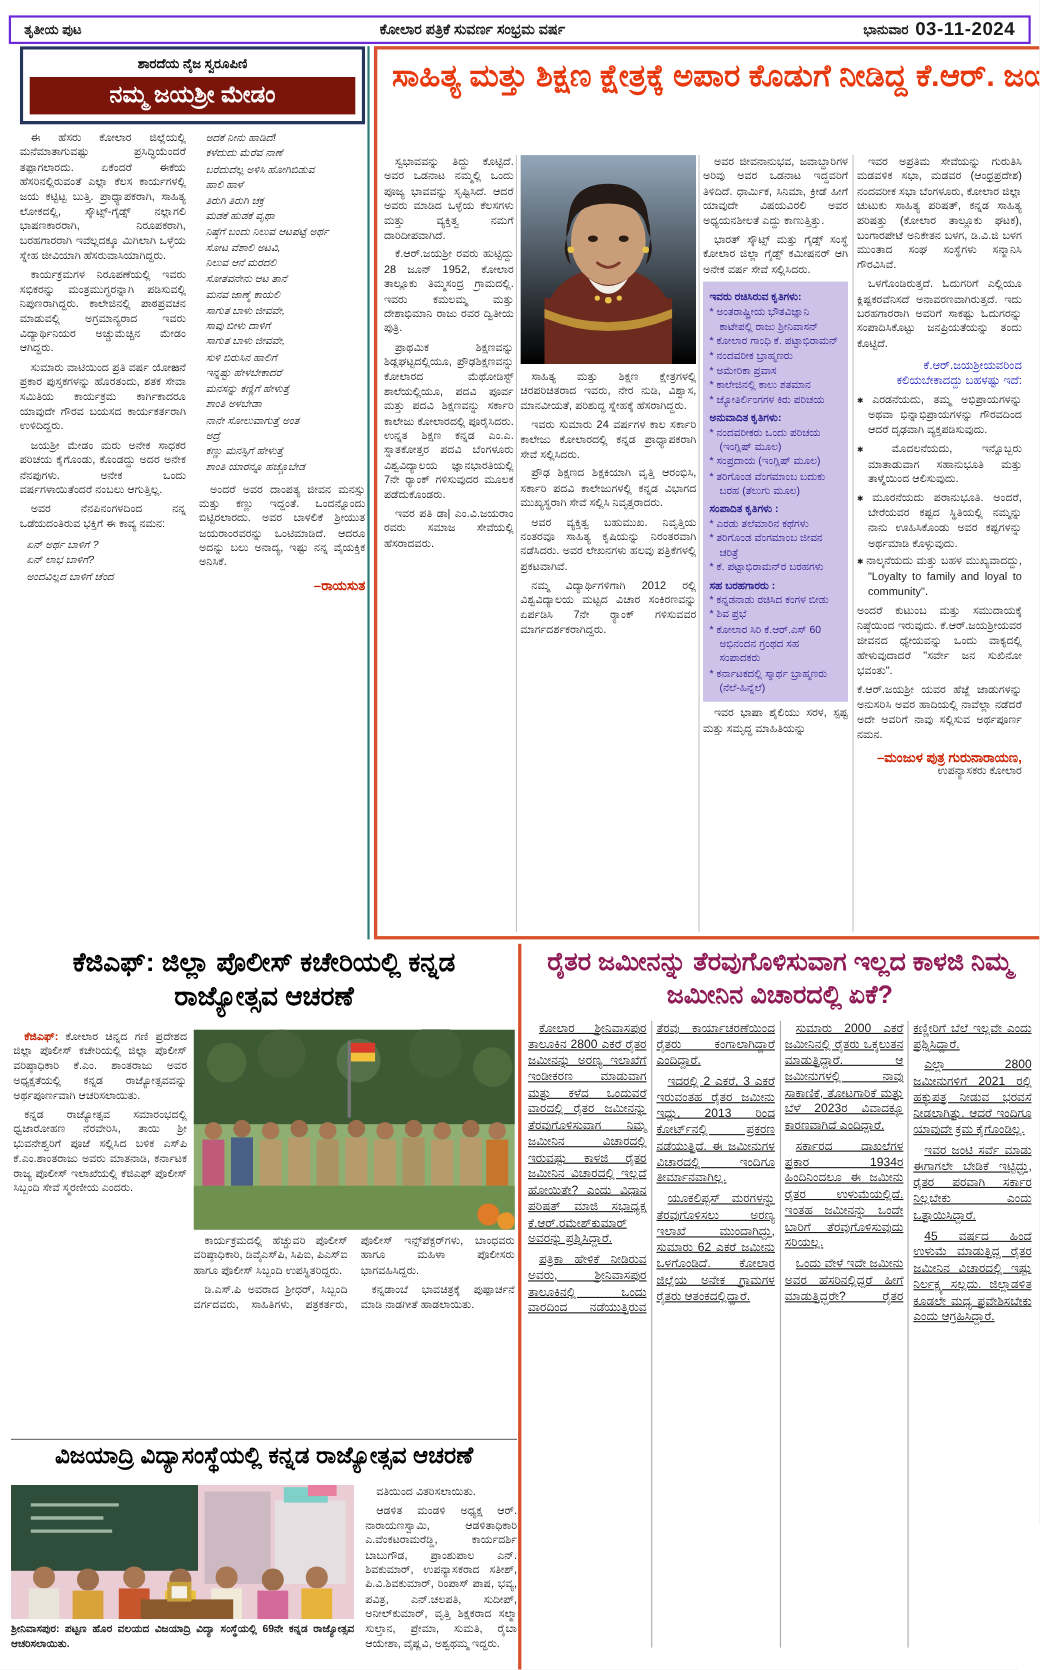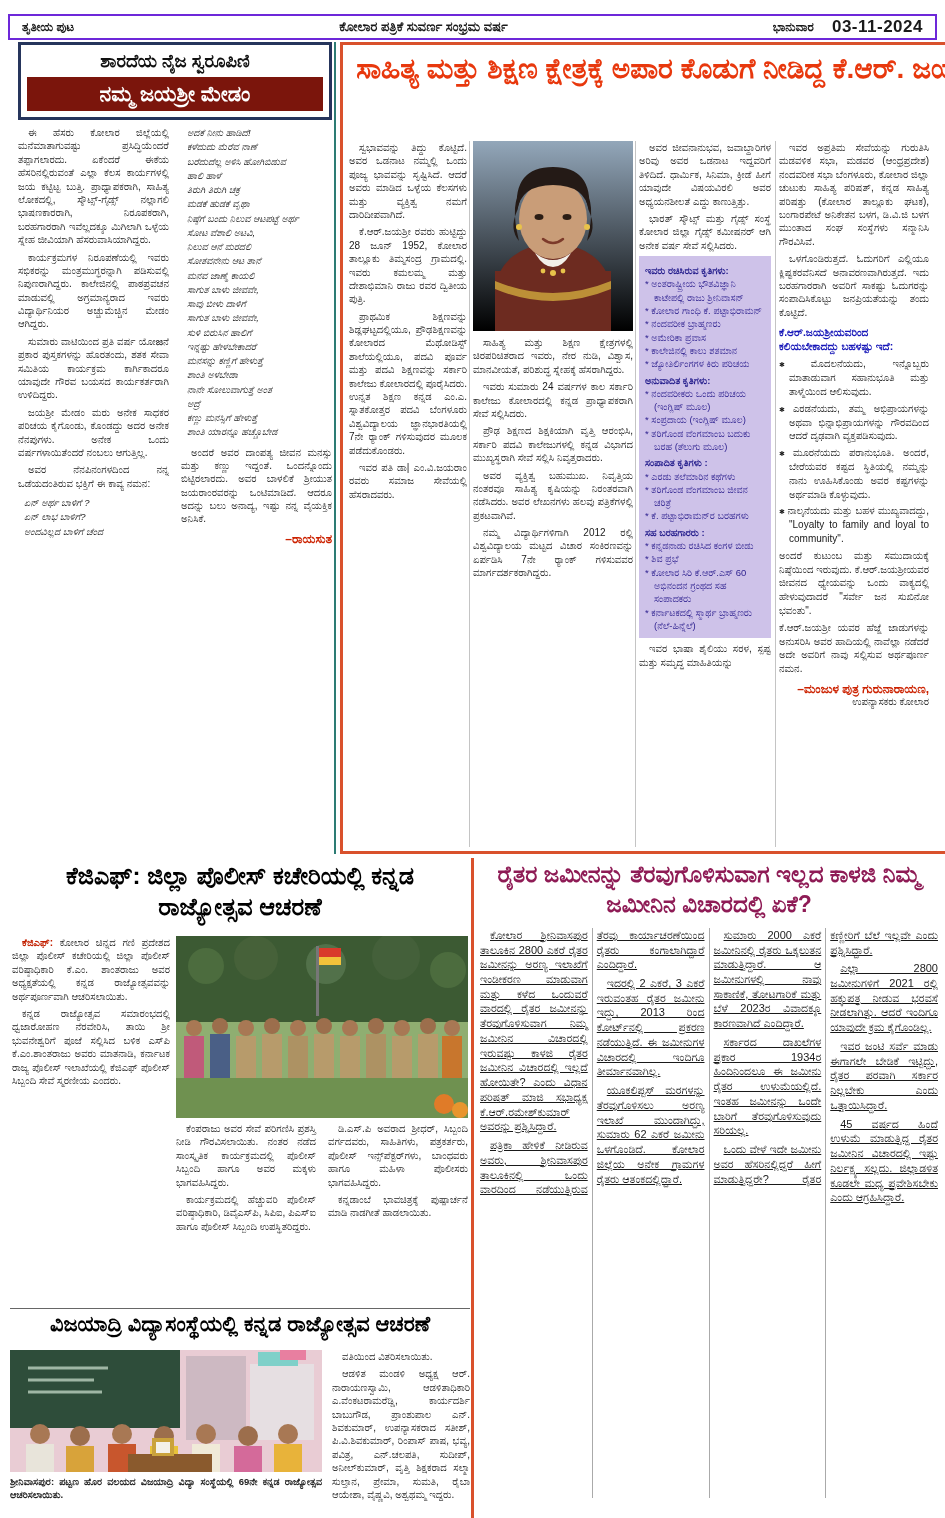--- a/index.html
+++ b/index.html
@@ -3,28 +3,28 @@
 <meta charset="utf-8">
 <style>
   html,body{margin:0;padding:0;background:#e9e9e9;}
   .page{position:relative;width:945px;height:1518px;background:#ffffff;margin:0 auto;
         font-family:"Liberation Sans","DejaVu Sans",sans-serif;color:#1a1a1a;overflow:hidden;}
   
   .masthead{position:absolute;left:8px;right:8px;top:14px;height:26px;border:2px solid #6d28d9;
             display:flex;align-items:center;justify-content:space-between;padding:0 12px;box-sizing:border-box;}
   .masthead .pg{font-size:12px;font-weight:bold;}
   .masthead .ctr{font-size:13px;font-weight:bold;}
-  .masthead .date-wrap{font-size:12px;font-weight:bold;display:flex;align-items:center;gap:18px;}
+  .masthead .date-wrap{font-size:12px;font-weight:bold;display:flex;align-items:center;gap:6px;}
   .masthead .date{font-size:17px;font-weight:bold;letter-spacing:.5px;}
   
   .bodytxt p{margin:0 0 4px 0;font-size:10px;line-height:1.34;text-align:justify;text-indent:10px;}
   
   .tribute{position:absolute;left:18px;top:42px;width:314px;height:812px;overflow:hidden;}
   .tribute .headbox{border:3px solid #26355c;padding:4px 6px 6px 6px;}
-  .tribute .kicker{text-align:center;font-size:18px;font-weight:bold;color:#111;margin:2px 0 5px 0;}
+  .tribute .kicker{text-align:center;font-size:12px;font-weight:bold;color:#111;margin:2px 0 5px 0;}
   .tribute .bar{background:#7b150c;color:#fff;text-align:center;font-size:21px;font-weight:bold;
                 padding:5px 2px;}
   .tribute .tbody{margin-top:6px;height:712px;column-count:2;column-gap:12px;overflow:hidden;}
   .poem{margin:6px 0 6px 6px;}
   .poem div{font-size:9.5px;font-style:italic;line-height:1.5;color:#222;}
   .sig-red{color:#cc2200;font-weight:bold;text-align:right;font-size:12px;margin-top:6px;}
   
   .rule-teal{position:absolute;left:334px;top:42px;width:2px;height:812px;background:#2d7c74;}
   
   .mainart{position:absolute;left:340px;top:42px;width:662px;height:812px;border:3px solid #d9512c;
@@ -38,21 +38,21 @@
   .colC{left:296px;width:132px;}
   .colD{left:436px;width:150px;}
   .vhair{position:absolute;top:0;bottom:4px;width:1px;background:#c4c4c4;}
   .photo-portrait{width:160px;height:190px;display:block;margin-bottom:5px;}
   
   .worksbox{background:#cec2e9;padding:5px 5px 6px 6px;margin-top:4px;}
   .worksbox div{font-size:9.5px;line-height:1.4;color:#2c1f8e;text-align:left;}
   .worksbox .box-h{font-weight:bold;color:#241d8c;margin-top:3px;}
   .worksbox .box-i{padding-left:9px;text-indent:-9px;}
   .worksbox .box-i::before{content:"* ";}
-  .lessons-h{color:#1616b8;font-weight:bold;font-size:10.5px;text-align:left;margin:6px 0 4px 0;line-height:1.35;}
+  .lessons-h{color:#1616b8;font-weight:normal;font-size:10.5px;text-align:right;margin:6px 0 4px 0;line-height:1.35;}
   .lessons div{font-size:10px;line-height:1.38;text-align:justify;padding-left:10px;text-indent:-10px;margin-bottom:3px;}
   .lessons div::before{content:"\2731  ";font-size:7px;}
   .maend{font-size:10px;line-height:1.38;text-align:justify;margin-top:3px;}
   .sig-role{font-size:10px;text-align:right;}
   
   .kgf{position:absolute;left:10px;top:858px;width:460px;height:448px;overflow:hidden;}
   .kgf h2{margin:2px 18px 6px 18px;font-size:24px;line-height:1.3;text-align:center;color:#000;}
   .kgf .kbody{position:absolute;left:0;top:78px;right:0;bottom:0;}
   .kgf .kcol1{position:absolute;left:2px;top:0;width:158px;bottom:0;overflow:hidden;}
   .kgf .kphoto{position:absolute;left:166px;top:0;width:292px;height:182px;}
@@ -222,22 +222,22 @@
         <p style="margin-top:4px">ಇವರ ಭಾಷಾ ಶೈಲಿಯು ಸರಳ, ಸ್ಪಷ್ಟ ಮತ್ತು ಸಮೃದ್ಧ ಮಾಹಿತಿಯನ್ನು</p>
       </div>
 
       <div class="macol colD bodytxt">
         <div>
             <p>ಇವರ ಅಪ್ರತಿಮ ಸೇವೆಯನ್ನು ಗುರುತಿಸಿ ಮಡವಳಿಕ ಸಭಾ, ಮಡವರ (ಆಂಧ್ರಪ್ರದೇಶ) ನಂದವರೀಕ ಸಭಾ ಬೆಂಗಳೂರು, ಕೋಲಾರ ಜಿಲ್ಲಾ ಚುಟುಕು ಸಾಹಿತ್ಯ ಪರಿಷತ್, ಕನ್ನಡ ಸಾಹಿತ್ಯ ಪರಿಷತ್ತು (ಕೋಲಾರ ತಾಲ್ಲೂಕು ಘಟಕ), ಬಂಗಾರಪೇಟೆ ಅನಿಕೇತನ ಬಳಗ, ಡಿ.ವಿ.ಜಿ ಬಳಗ ಮುಂತಾದ ಸಂಘ ಸಂಸ್ಥೆಗಳು ಸನ್ಮಾನಿಸಿ ಗೌರವಿಸಿವೆ.</p>
             <p>ಒಳಗೊಂಡಿರುತ್ತದೆ. ಓದುಗರಿಗೆ ಎಲ್ಲಿಯೂ ಕ್ಲಿಷ್ಟಕರವೆನಿಸದೆ ಅನಾವರಣವಾಗಿರುತ್ತದೆ. ಇದು ಬರಹಗಾರರಾಗಿ ಅವರಿಗೆ ಸಾಕಷ್ಟು ಓದುಗರನ್ನು ಸಂಪಾದಿಸಿಕೊಟ್ಟು ಜನಪ್ರಿಯತೆಯನ್ನು ತಂದು ಕೊಟ್ಟಿದೆ.</p>
           </div>
         <div class="lessons-h">ಕೆ.ಆರ್.ಜಯಶ್ರೀಯವರಿಂದ ಕಲಿಯಬೇಕಾದದ್ದು ಬಹಳಷ್ಟು ಇದೆ:</div>
         <div class="lessons">
+            <div>ಎರಡನೆಯದು, ತಮ್ಮ ಅಭಿಪ್ರಾಯಗಳನ್ನು ಅಥವಾ ಭಿನ್ನಾಭಿಪ್ರಾಯಗಳನ್ನು ಗೌರವದಿಂದ ಆದರೆ ದೃಢವಾಗಿ ವ್ಯಕ್ತಪಡಿಸುವುದು.</div>
             <div>ಮೊದಲನೆಯದು, ಇನ್ನೊಬ್ಬರು ಮಾತಾಡುವಾಗ ಸಹಾನುಭೂತಿ ಮತ್ತು ತಾಳ್ಮೆಯಿಂದ ಆಲಿಸುವುದು.</div>
-            <div>ಎರಡನೆಯದು, ತಮ್ಮ ಅಭಿಪ್ರಾಯಗಳನ್ನು ಅಥವಾ ಭಿನ್ನಾಭಿಪ್ರಾಯಗಳನ್ನು ಗೌರವದಿಂದ ಆದರೆ ದೃಢವಾಗಿ ವ್ಯಕ್ತಪಡಿಸುವುದು.</div>
             <div>ಮೂರನೆಯದು ಪರಾನುಭೂತಿ. ಅಂದರೆ, ಬೇರೆಯವರ ಕಷ್ಟದ ಸ್ಥಿತಿಯಲ್ಲಿ ನಮ್ಮನ್ನು ನಾನು ಊಹಿಸಿಕೊಂಡು ಅವರ ಕಷ್ಟಗಳನ್ನು ಅರ್ಥಮಾಡಿ ಕೊಳ್ಳುವುದು.</div>
             <div>ನಾಲ್ಕನೆಯದು ಮತ್ತು ಬಹಳ ಮುಖ್ಯವಾದದ್ದು, "Loyalty to family and loyal to community".</div>
           </div>
         <div class="maend">ಅಂದರೆ ಕುಟುಂಬ ಮತ್ತು ಸಮುದಾಯಕ್ಕೆ ನಿಷ್ಠೆಯಿಂದ ಇರುವುದು. ಕೆ.ಆರ್.ಜಯಶ್ರೀಯವರ ಜೀವನದ ಧ್ಯೇಯವನ್ನು ಒಂದು ವಾಕ್ಯದಲ್ಲಿ ಹೇಳುವುದಾದರೆ "ಸರ್ವೇ ಜನ ಸುಖಿನೋ ಭವಂತು".</div>
         <div class="maend">ಕೆ.ಆರ್.ಜಯಶ್ರೀ ಯವರ ಹೆಜ್ಜೆ ಜಾಡುಗಳನ್ನು ಅನುಸರಿಸಿ ಅವರ ಹಾದಿಯಲ್ಲಿ ನಾವೆಲ್ಲಾ ನಡೆದರೆ ಅದೇ ಅವರಿಗೆ ನಾವು ಸಲ್ಲಿಸುವ ಅರ್ಥಪೂರ್ಣ ನಮನ.</div>
         <div class="sig-red">–ಮಂಜುಳ ಪುತ್ರ ಗುರುನಾರಾಯಣ,</div>
         <div class="sig-role">ಉಪನ್ಯಾಸಕರು ಕೋಲಾರ</div>
       </div>
     </div>
   </div>
@@ -285,21 +285,20 @@
             <rect x="242" y="98" width="20" height="44" fill="#b79b6b"></rect>
           <circle cx="276" cy="92" r="8" fill="#a87854"></circle>
             <rect x="266" y="100" width="20" height="42" fill="#c8762d"></rect>
         </g>
         <rect y="142" width="292" height="40" fill="#6f9150"></rect>
         <circle cx="268" cy="168" r="10" fill="#e07b28"></circle>
           <circle cx="284" cy="174" r="8" fill="#e8952e"></circle>
       </svg>
       <div class="kunder">
         <div>
-            <p>ಕೆಂಪರಾಜು ಅವರ ಸೇವೆ ಪರಿಗಣಿಸಿ ಪ್ರಶಸ್ತಿ ನೀಡಿ ಗೌರವಿಸಲಾಯಿತು. ನಂತರ ನಡೆದ ಸಾಂಸ್ಕೃತಿಕ ಕಾರ್ಯಕ್ರಮದಲ್ಲಿ ಪೊಲೀಸ್ ಸಿಬ್ಬಂದಿ ಹಾಗೂ ಅವರ ಮಕ್ಕಳು ಭಾಗವಹಿಸಿದ್ದರು.</p>
             <p>ಕಾರ್ಯಕ್ರಮದಲ್ಲಿ ಹೆಚ್ಚುವರಿ ಪೊಲೀಸ್ ವರಿಷ್ಠಾಧಿಕಾರಿ, ಡಿವೈಎಸ್‌ಪಿ, ಸಿಪಿಐ, ಪಿಎಸ್‌ಐ ಹಾಗೂ ಪೊಲೀಸ್ ಸಿಬ್ಬಂದಿ ಉಪಸ್ಥಿತರಿದ್ದರು.</p>
             <p>ಡಿ.ಎಸ್.ಪಿ ಅವರಾದ ಶ್ರೀಧರ್, ಸಿಬ್ಬಂದಿ ವರ್ಗದವರು, ಸಾಹಿತಿಗಳು, ಪತ್ರಕರ್ತರು, ಪೊಲೀಸ್ ಇನ್ಸ್‌ಪೆಕ್ಟರ್‌ಗಳು, ಬಾಂಧವರು ಹಾಗೂ ಮಹಿಳಾ ಪೊಲೀಸರು ಭಾಗವಹಿಸಿದ್ದರು.</p>
             <p>ಕನ್ನಡಾಂಬೆ ಭಾವಚಿತ್ರಕ್ಕೆ ಪುಷ್ಪಾರ್ಚನೆ ಮಾಡಿ ನಾಡಗೀತೆ ಹಾಡಲಾಯಿತು.</p>
           </div>
       </div>
     </div>
   </div>
 
   <div class="hr-mid"></div>
   <div class="rule-red"></div>

